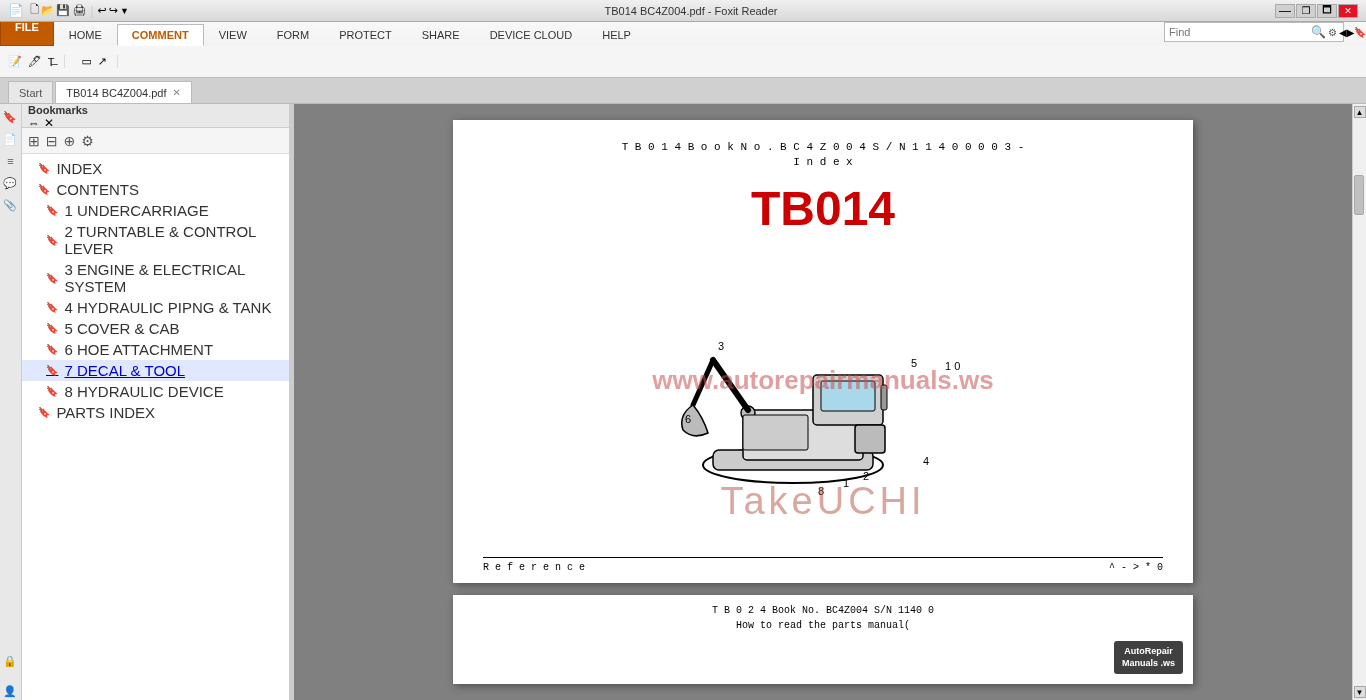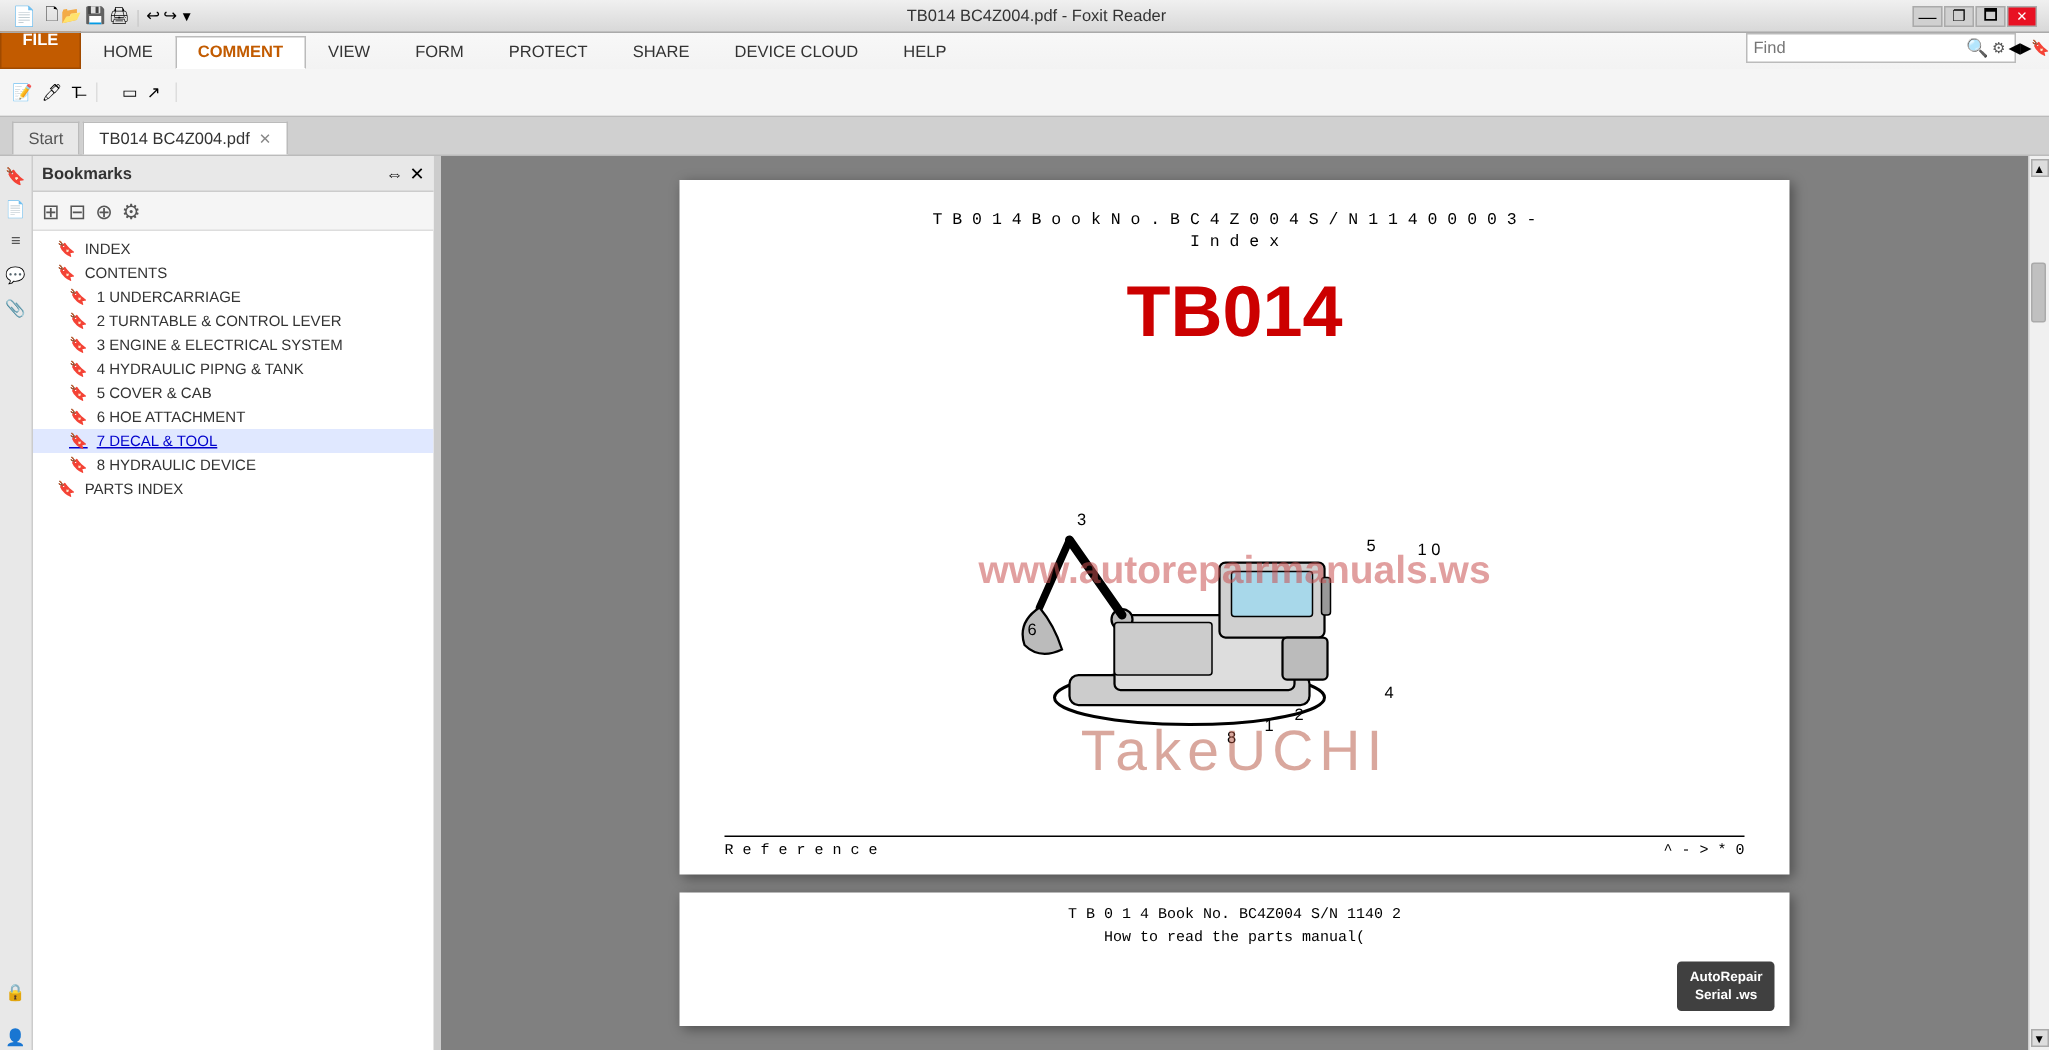--- a/index.html
+++ b/index.html
@@ -130,23 +130,23 @@
       background: #fff;
       border-right: 1px solid #ccc;
       display: flex;
       flex-direction: column;
     }
     .bookmarks-header {
       height: 24px;
       background: #e8e8e8;
       border-bottom: 1px solid #ccc;
       display: flex;
-      align-items: center;
       padding: 0 6px;
       justify-content: space-between;
+      flex-direction: column;
     }
     .bookmarks-title { font-size: 11px; font-weight: bold; color: #333; }
     .bookmarks-controls { display: flex; gap: 4px; }
     .bookmarks-toolbar {
       height: 26px;
       background: #f5f5f5;
       border-bottom: 1px solid #ddd;
       display: flex;
       align-items: center;
       padding: 0 6px;
@@ -166,21 +166,21 @@
       cursor: pointer;
       color: #333;
       gap: 6px;
     }
     .bm-item.active { color: #0000cc; text-decoration: underline; }
     .bm-bookmark-icon {
       color: #cc0000;
       font-size: 10px;
       flex-shrink: 0;
     }
-    .bm-item-label { font-size: 10px; }
+    .bm-item-label { font-size: 15px; }
 
     
     .pdf-area {
       flex: 1;
       background: #808080;
       overflow-y: auto;
       display: flex;
       flex-direction: column;
       align-items: center;
       padding: 16px 16px;
@@ -538,26 +538,26 @@
 
         <div class="page-footer">
           <span>R e f e r e n c e</span>
           <span>^ - &gt; * 0</span>
         </div>
       </div>
     </div>
 
     <div class="pdf-page pdf-page-2">
       <div class="page2-content">
-        <div class="page2-header">T B 0 1 4   Book No. BC4Z004  S/N 1140 2</div>
+        <div class="page2-header">T B 0 2 4   Book No. BC4Z004  S/N 1140 0</div>
         <div class="page2-subheader">How to read the parts manual(</div>
 
         <div class="autorepair-badge">
           <span>AutoRepair</span><br>
-          <span>Serial</span>
+          <span>Manuals</span>
           <span>.ws</span>
         </div>
       </div>
     </div>
 
   </div>
 
   <div style="width:14px; background:#f0f0f0; border-left:1px solid #ccc; display:flex; flex-direction:column; align-items:center;">
     <div style="width:12px; height:12px; background:#ddd; border:1px solid #aaa; display:flex; align-items:center; justify-content:center; font-size:8px; cursor:pointer; margin-top:2px;">▲</div>
     <div style="flex:1; position:relative; width:100%;">

